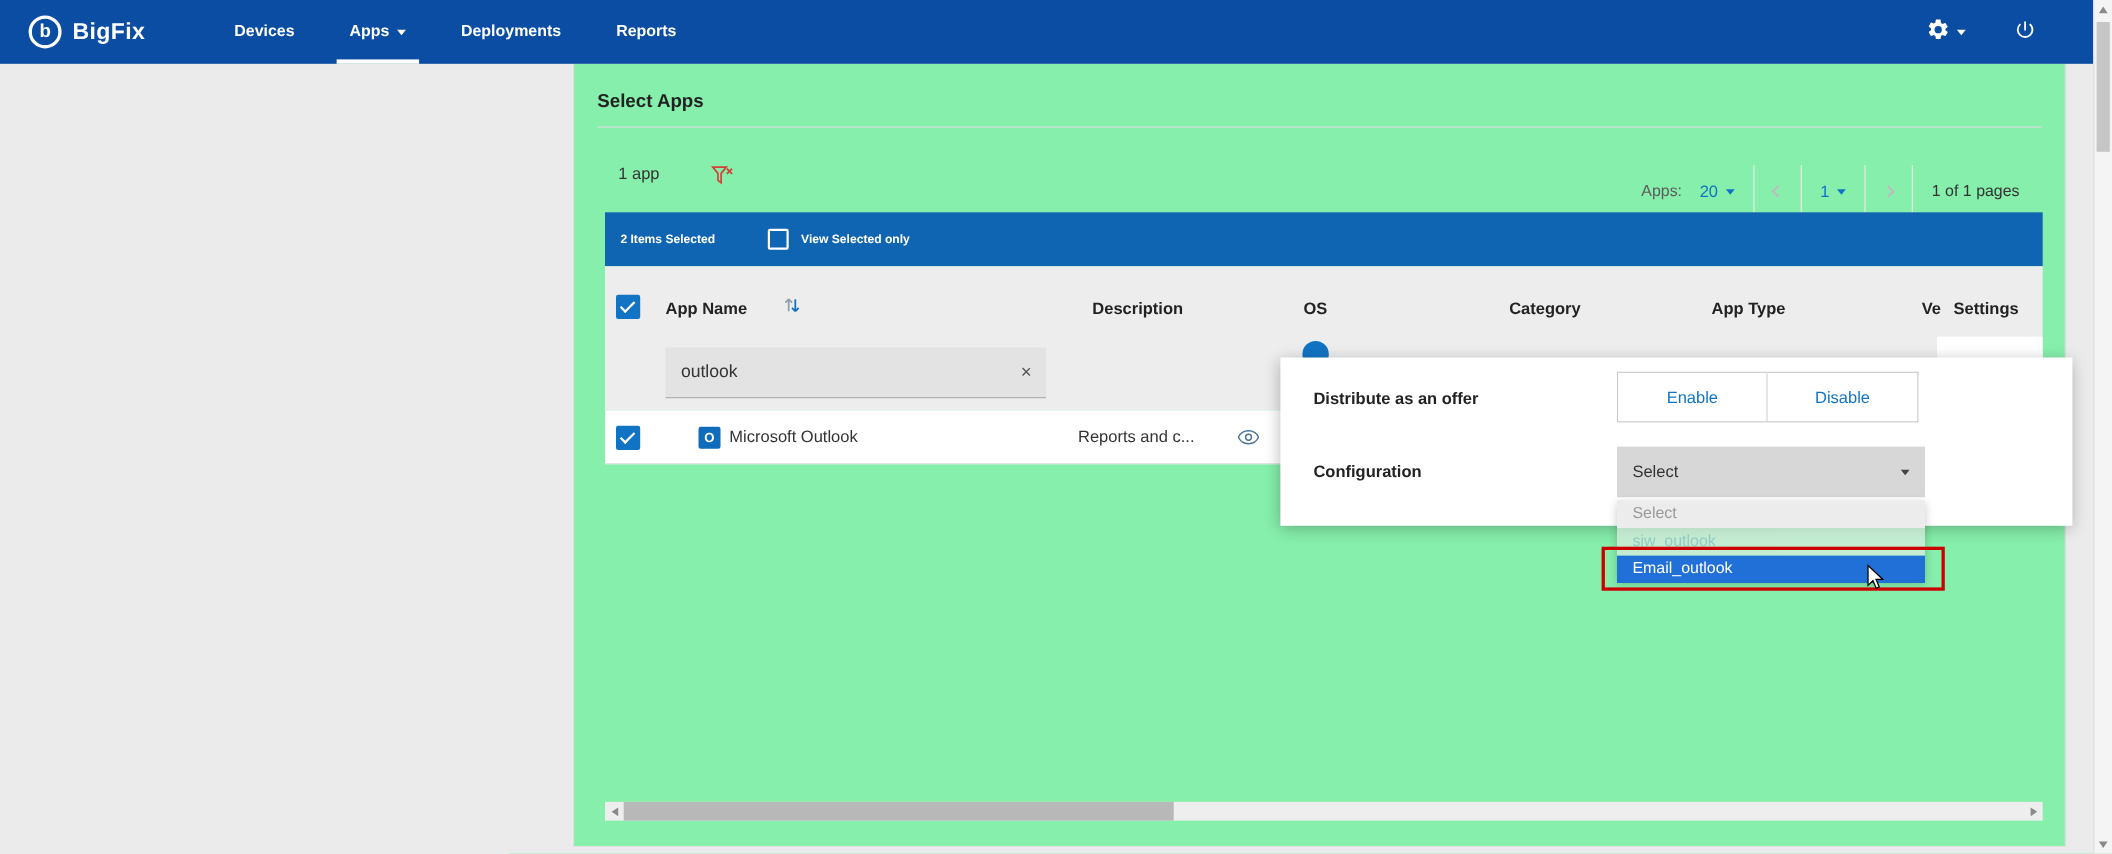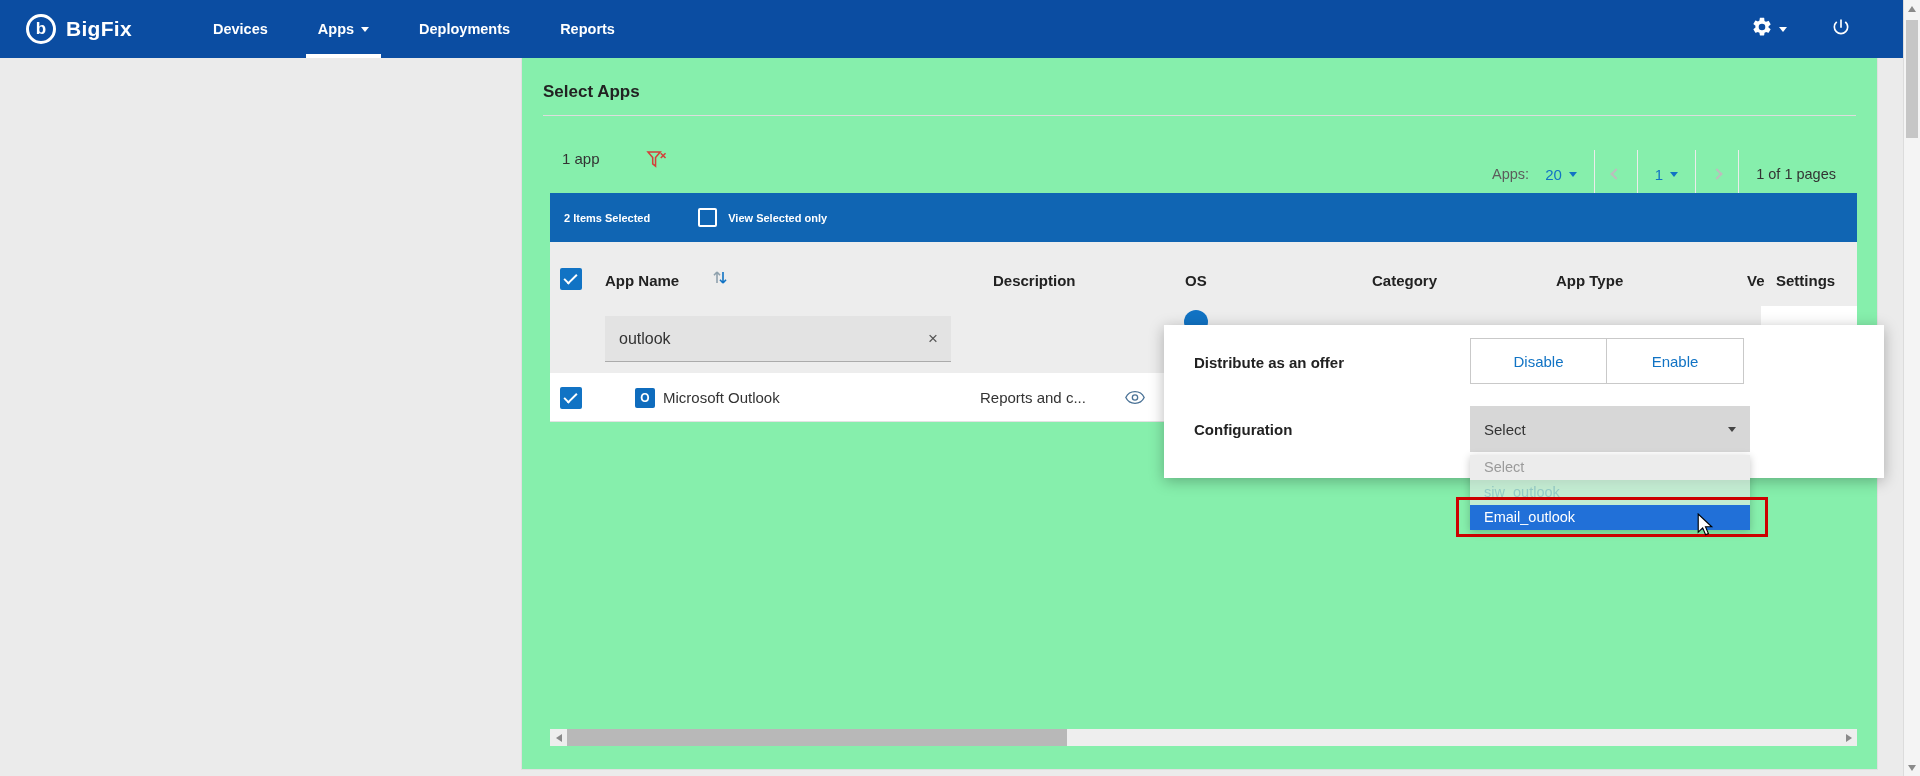--- a/index.html
+++ b/index.html
@@ -322,22 +322,22 @@
             <circle cx="12" cy="8" r="3.2" fill="none" stroke="#b7c0c7" stroke-width="1.6"></circle>
           </svg>
       </span>
     </div>
     <div class="redbox redbox-edit"></div>
   </div>
 
   <div class="popup">
     <span class="popup-label l1">Distribute as an offer</span>
     <div class="btn-group">
+      <button class="btn">Enable</button>
       <button class="btn">Disable</button>
-      <button class="btn">Enable</button>
     </div>
     <span class="popup-label l2">Configuration</span>
     <div class="dropdown">
       <span>Select</span>
       <span class="dd-caret caret-down"></span>
     </div>
     <div class="options">
       <div class="opt placeholder">Select</div>
       <div class="opt faded">sjw_outlook</div>
       <div class="opt selected">Email_outlook</div>

